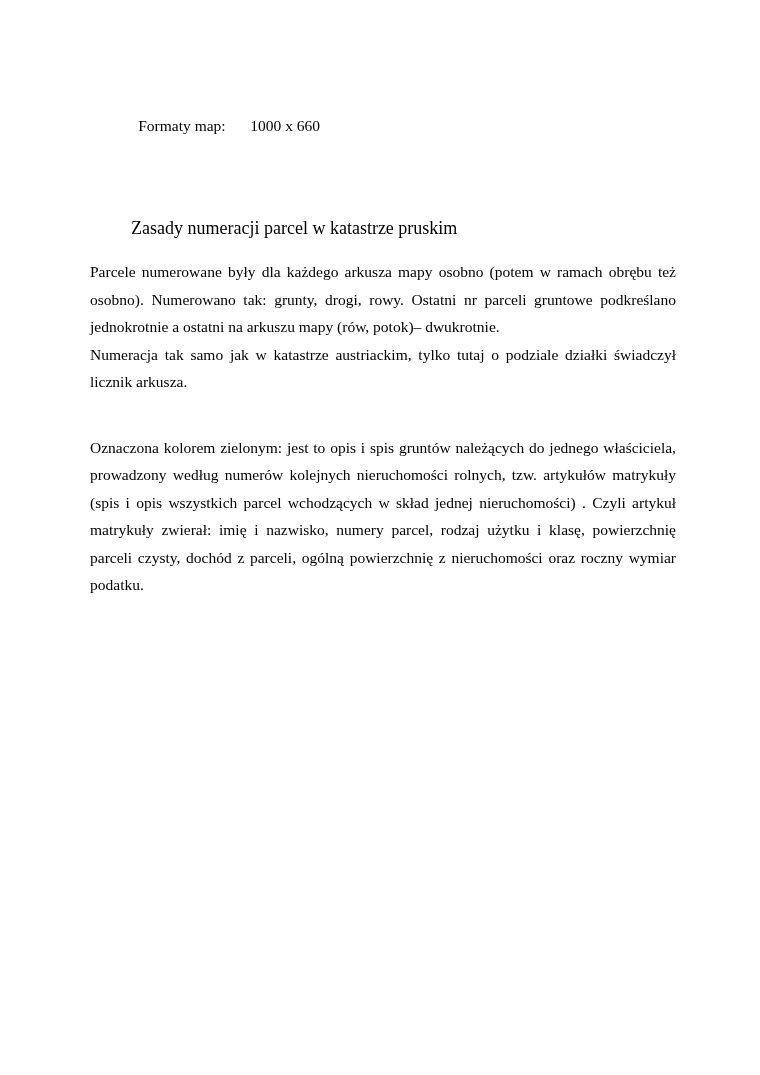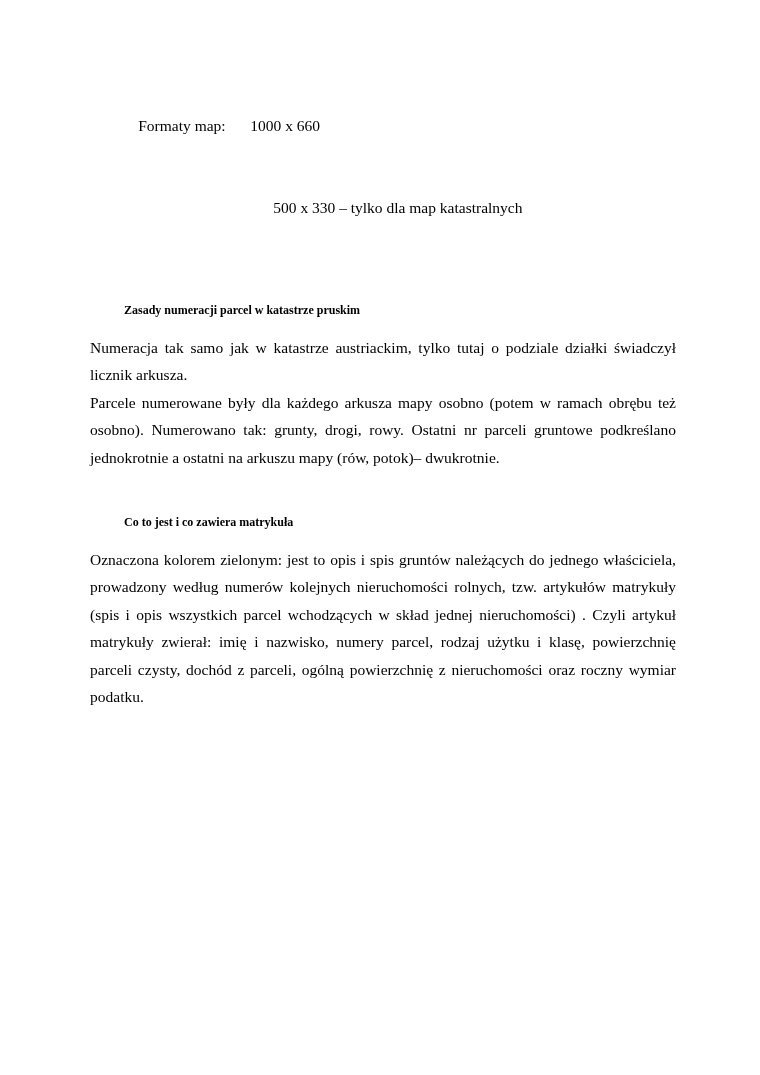--- a/index.html
+++ b/index.html
@@ -40,58 +40,54 @@
   .scale-row.wide .scale-value {
     padding-left: 45px;
   }
   section.doc-section {
     margin-top: 38px;
   }
   section.doc-section.first {
     margin-top: 48px;
   }
   .heading {
-    font-weight: bold;
-    font-size: 12px;
+    font-weight: normal;
+    font-size: 18px;
     line-height: 27.5px;
-    margin: 9px;
+    margin: 16px;
     text-indent: 25px;
   }
   .para {
     margin: 0;
     text-align: justify;
   }
 </style>
 </head>
 <body>
 
 <div class="page">
 
   <div class="format-block">
 
     <div class="row">
       <span class="label-col">Formaty map:</span><span>1000 x 660</span>
     </div>
 
 
-    <div class="row indent2">
-      <span>500 x 330 – tylko dla map katastralnych</span>
-    </div>
 
 
 
 
 
 
   </div>
 
   <section class="doc-section first">
     <h2 class="heading">Zasady numeracji parcel w katastrze pruskim</h2>
+    <p class="para">Parcele numerowane były dla każdego arkusza mapy osobno (potem w ramach obrębu też osobno). Numerowano tak: grunty, drogi, rowy. Ostatni nr parceli gruntowe podkreślano jednokrotnie a ostatni na arkuszu mapy (rów, potok)– dwukrotnie.</p>
     <p class="para">Numeracja tak samo jak w katastrze austriackim, tylko tutaj o podziale działki świadczył licznik arkusza.</p>
-    <p class="para">Parcele numerowane były dla każdego arkusza mapy osobno (potem w ramach obrębu też osobno). Numerowano tak: grunty, drogi, rowy. Ostatni nr parceli gruntowe podkreślano jednokrotnie a ostatni na arkuszu mapy (rów, potok)– dwukrotnie.</p>
   </section>
 
   <section class="doc-section">
-    <h2 class="heading">Co to jest i co zawiera matrykuła</h2>
     <p class="para">Oznaczona kolorem zielonym: jest to opis i spis gruntów należących do jednego właściciela, prowadzony według numerów kolejnych nieruchomości rolnych, tzw. artykułów matrykuły (spis i opis wszystkich parcel wchodzących w skład jednej nieruchomości) . Czyli artykuł matrykuły zwierał: imię i nazwisko, numery parcel, rodzaj użytku i klasę, powierzchnię parceli czysty, dochód z parceli, ogólną powierzchnię z nieruchomości oraz roczny wymiar podatku.</p>
   </section>
 
 </div>
 
 </body></html>

